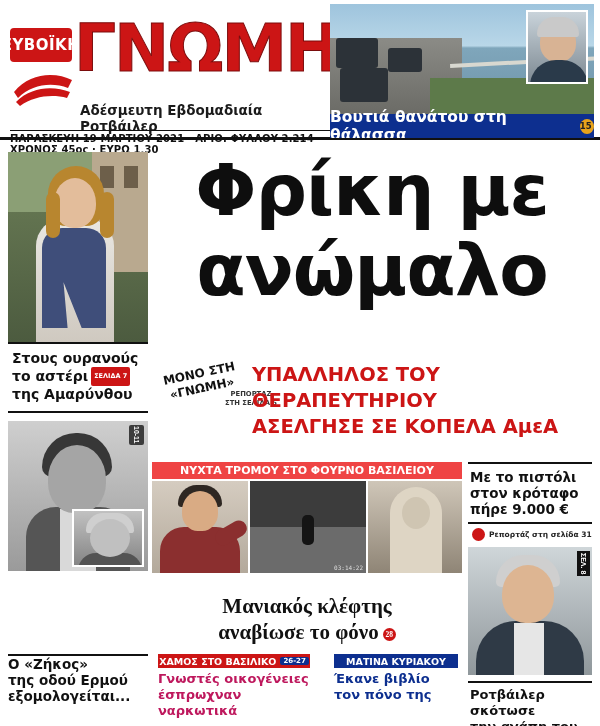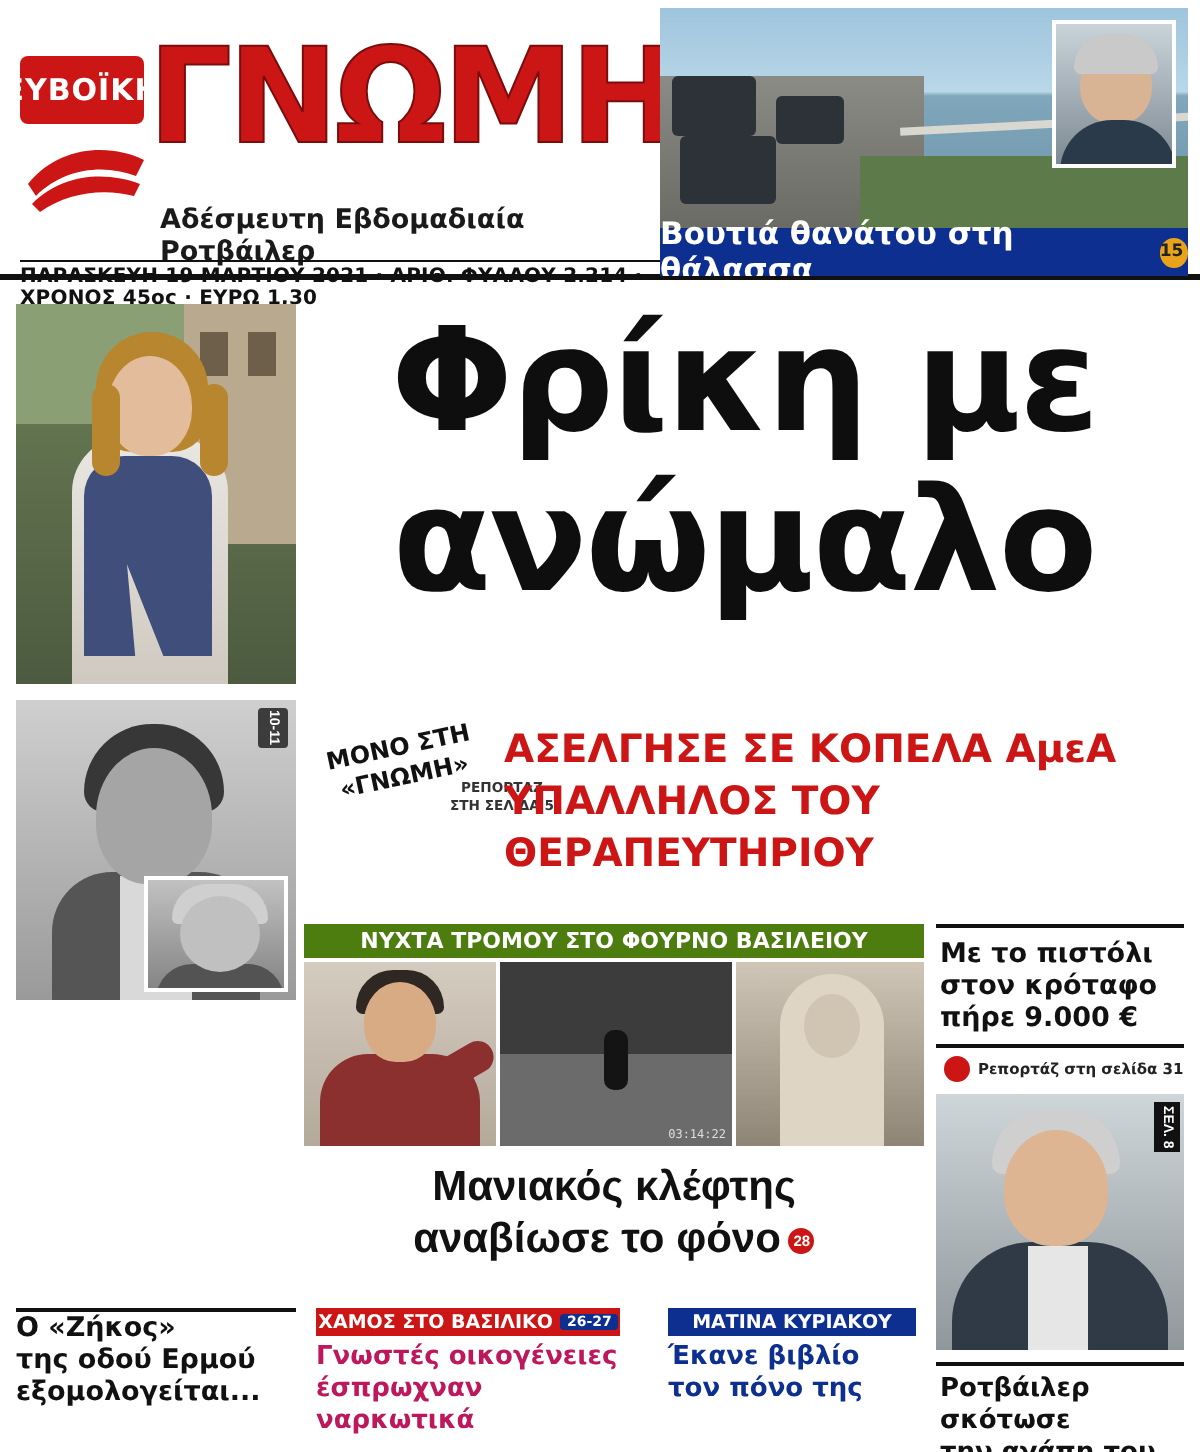--- a/index.html
+++ b/index.html
@@ -185,43 +185,43 @@
     font-family: "DejaVu Sans", sans-serif;
     font-size: 6.8px; font-weight: bold; color: #333; line-height: 9px;
     text-align: center;
   }
 
   
   .mid-block {
     position: absolute; left: 152px; top: 462px; width: 310px;
   }
   .mid-banner {
-    width: 310px; height: 17px; background: #4d7c0f; color: #fff;
+    width: 310px; height: 17px; background: #ef4444; color: #fff;
     font-family: "DejaVu Sans", sans-serif;
     font-size: 11px; font-weight: bold;
     display: flex; align-items: center; justify-content: center;
   }
   .mid-photos { position: relative; width: 310px; height: 92px; margin-top: 2px; display: flex; gap: 2px; }
   .mp { position: relative; overflow: hidden; }
   .mp1 { width: 96px; background: linear-gradient(#d5ccc0, #b3a99b); }
   .mp2 { width: 116px; background: linear-gradient(#2a2a2a, #555); }
   .mp3 { width: 94px; background: linear-gradient(#cfc6b8, #8f8576); }
   .m1-face { position: absolute; left: 30px; top: 10px; width: 36px; height: 40px; background: #d9ab84; border-radius: 50% 50% 44% 44%; }
   .m1-hair { position: absolute; left: 26px; top: 4px; width: 44px; height: 22px; background: #2e2722; border-radius: 22px 22px 4px 4px; }
   .m1-body { position: absolute; left: 8px; top: 46px; width: 80px; height: 46px; background: #8b2f2f; border-radius: 24px 24px 0 0; }
   .m1-arm { position: absolute; left: 62px; top: 44px; width: 34px; height: 16px; background: #8b2f2f; transform: rotate(-30deg); border-radius: 8px; }
   .m2-wall { position: absolute; left: 0; top: 0; width: 116px; height: 46px; background: #3c3c3c; }
   .m2-floor { position: absolute; left: 0; top: 46px; width: 116px; height: 46px; background: #6b6b6b; }
   .m2-fig { position: absolute; left: 52px; top: 34px; width: 12px; height: 30px; background: #141414; border-radius: 5px; }
   .m2-ts { position: absolute; right: 3px; bottom: 2px; color: #ddd; font-size: 6px; font-family: "DejaVu Sans Mono", monospace; }
   .m3-stat { position: absolute; left: 22px; top: 6px; width: 52px; height: 86px; background: #ded5c4; border-radius: 26px 26px 0 0; }
   .m3-face { position: absolute; left: 34px; top: 16px; width: 28px; height: 32px; background: #cfc5b2; border-radius: 50%; }
   .mid-title {
-    width: 310px; margin-top: 8px; text-align: center;
-    font-family: Liberation Sans, sans-serif; font-weight: bold;
+    width: 310px; margin-top: 20px; text-align: center;
+    font-family: Liberation Serif, serif; font-weight: bold;
     font-size: 21px; line-height: 26px; color: #111;
   }
   .red-dot {
     display: inline-block; width: 13px; height: 13px; border-radius: 50%;
     background: #cc1515; color: #fff; font-size: 7.5px; font-weight: bold;
     text-align: center; line-height: 13px; vertical-align: middle; margin-left: 4px;
   }
 
   
   .right-col { position: absolute; left: 468px; top: 462px; width: 124px; }
@@ -319,38 +319,43 @@
   <div class="stamp">
     <div>ΜΟΝΟ ΣΤΗ</div>
     <div>«ΓΝΩΜΗ»</div>
   </div>
   <div class="reportaz">
     <div>ΡΕΠΟΡΤΑΖ</div>
     <div>ΣΤΗ ΣΕΛΙΔΑ 5</div>
   </div>
 
   <div class="sub-red">
+    <div>ΥΠΑΛΛΗΛΟΣ ΤΟΥ ΘΕΡΑΠΕΥΤΗΡΙΟΥ</div>
     <div>ΑΣΕΛΓΗΣΕ ΣΕ ΚΟΠΕΛΑ ΑμεΑ</div>
-    <div>ΥΠΑΛΛΗΛΟΣ ΤΟΥ ΘΕΡΑΠΕΥΤΗΡΙΟΥ</div>
   </div>
 
   <div class="left-col">
     <div class="lc-photo">
       <div class="lc-sky"></div>
       <div class="lc-building"></div>
       <div class="lc-window" style="left:92px;top:14px;width:14px;height:22px;"></div>
       <div class="lc-window" style="left:116px;top:14px;width:14px;height:22px;"></div>
       <div class="lc-window" style="left:92px;top:54px;width:14px;height:22px;"></div>
       <div class="lc-person-body"></div>
       <div class="lc-scarf"></div>
       <div class="lc-hair"></div>
       <div class="lc-head"></div>
       <div class="lc-hair2"></div>
       <div class="lc-hair3"></div>
     </div>
+    <div class="lc-head1">
+      <span>Στους ουρανούς</span><br>
+      <span>το αστέρι</span><span class="pagetag">ΣΕΛΙΔΑ 7</span><br>
+      <span>της Αμαρύνθου</span>
+    </div>
 
     <div class="lc-photo2">
       <div class="bw-body"></div>
       <div class="bw-shirt"></div>
       <div class="bw-hair"></div>
       <div class="bw-head"></div>
       <div class="corner-tag">10-11</div>
       <div class="lc-inset">
         <div class="in-body"></div>
           <div class="in-hair"></div>

